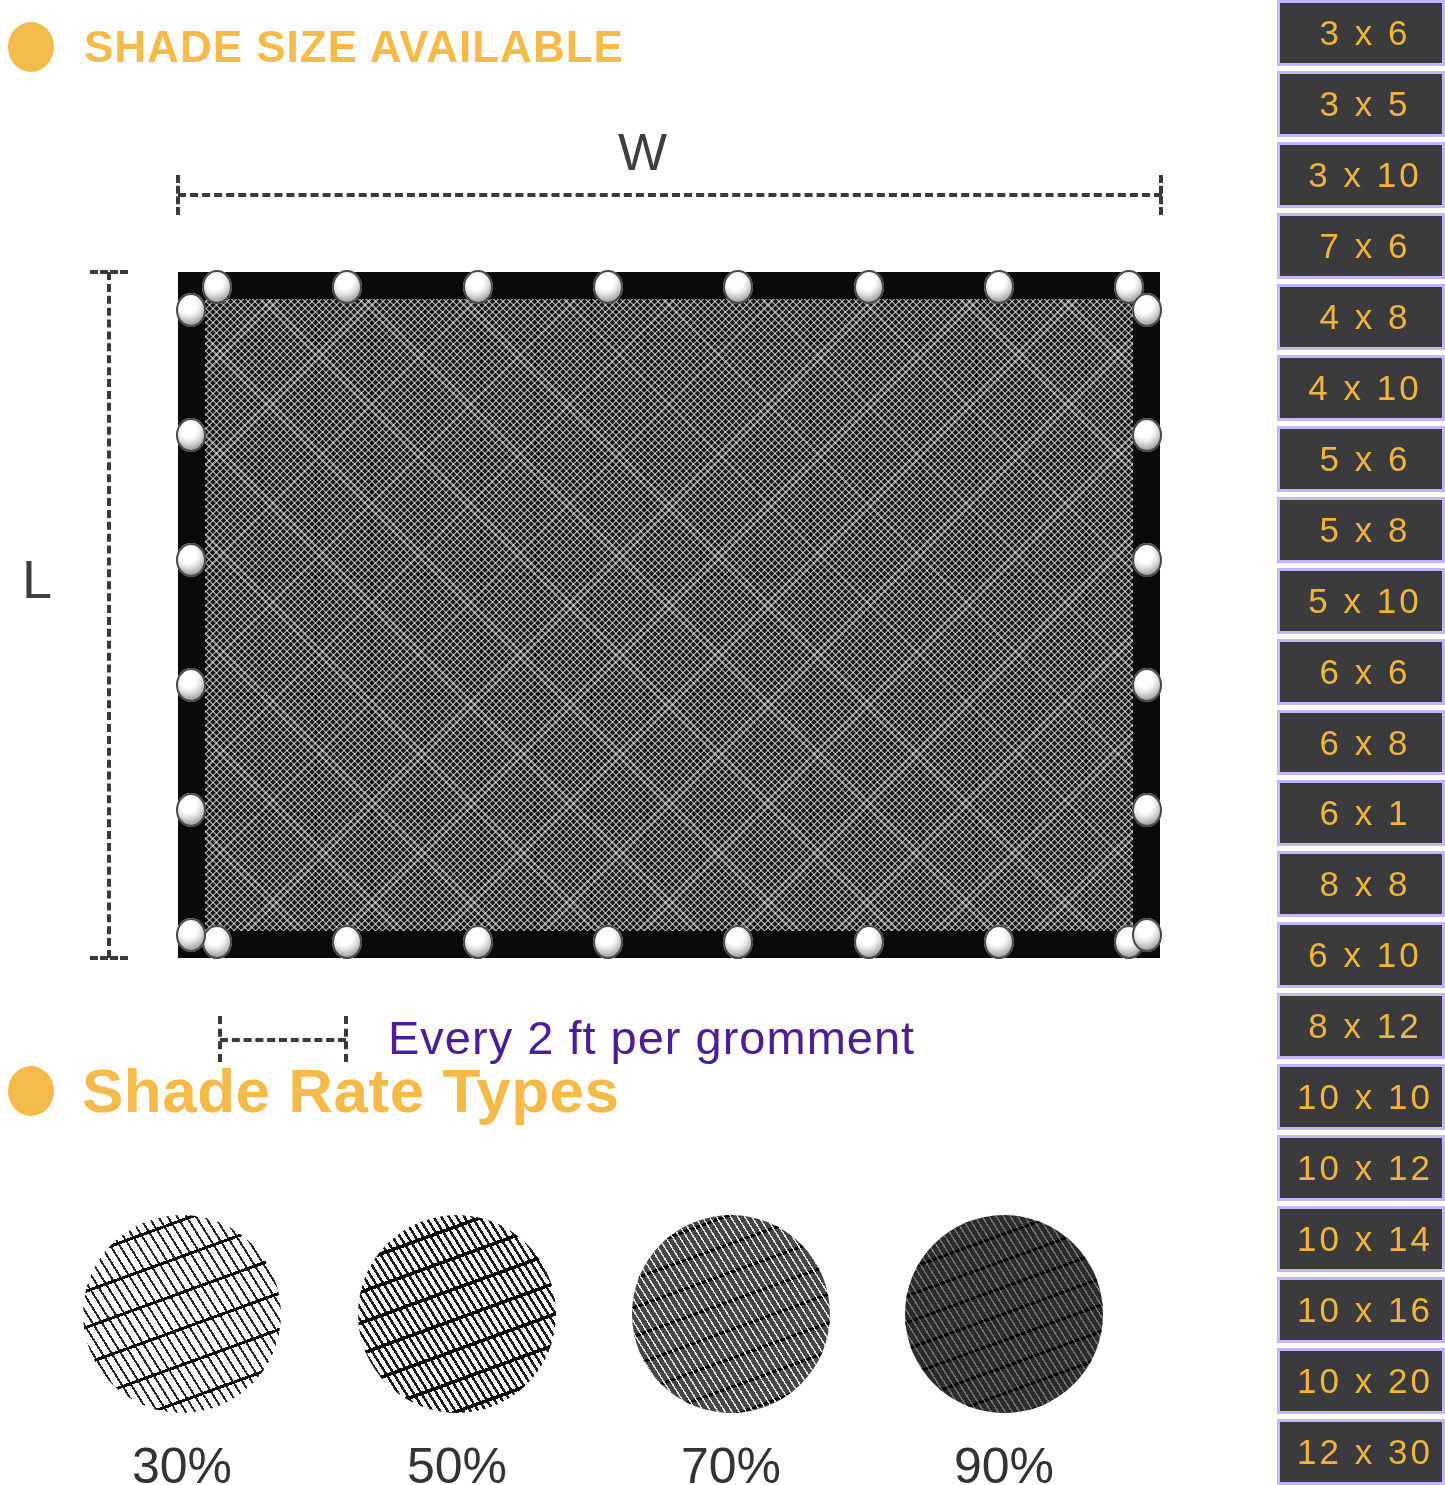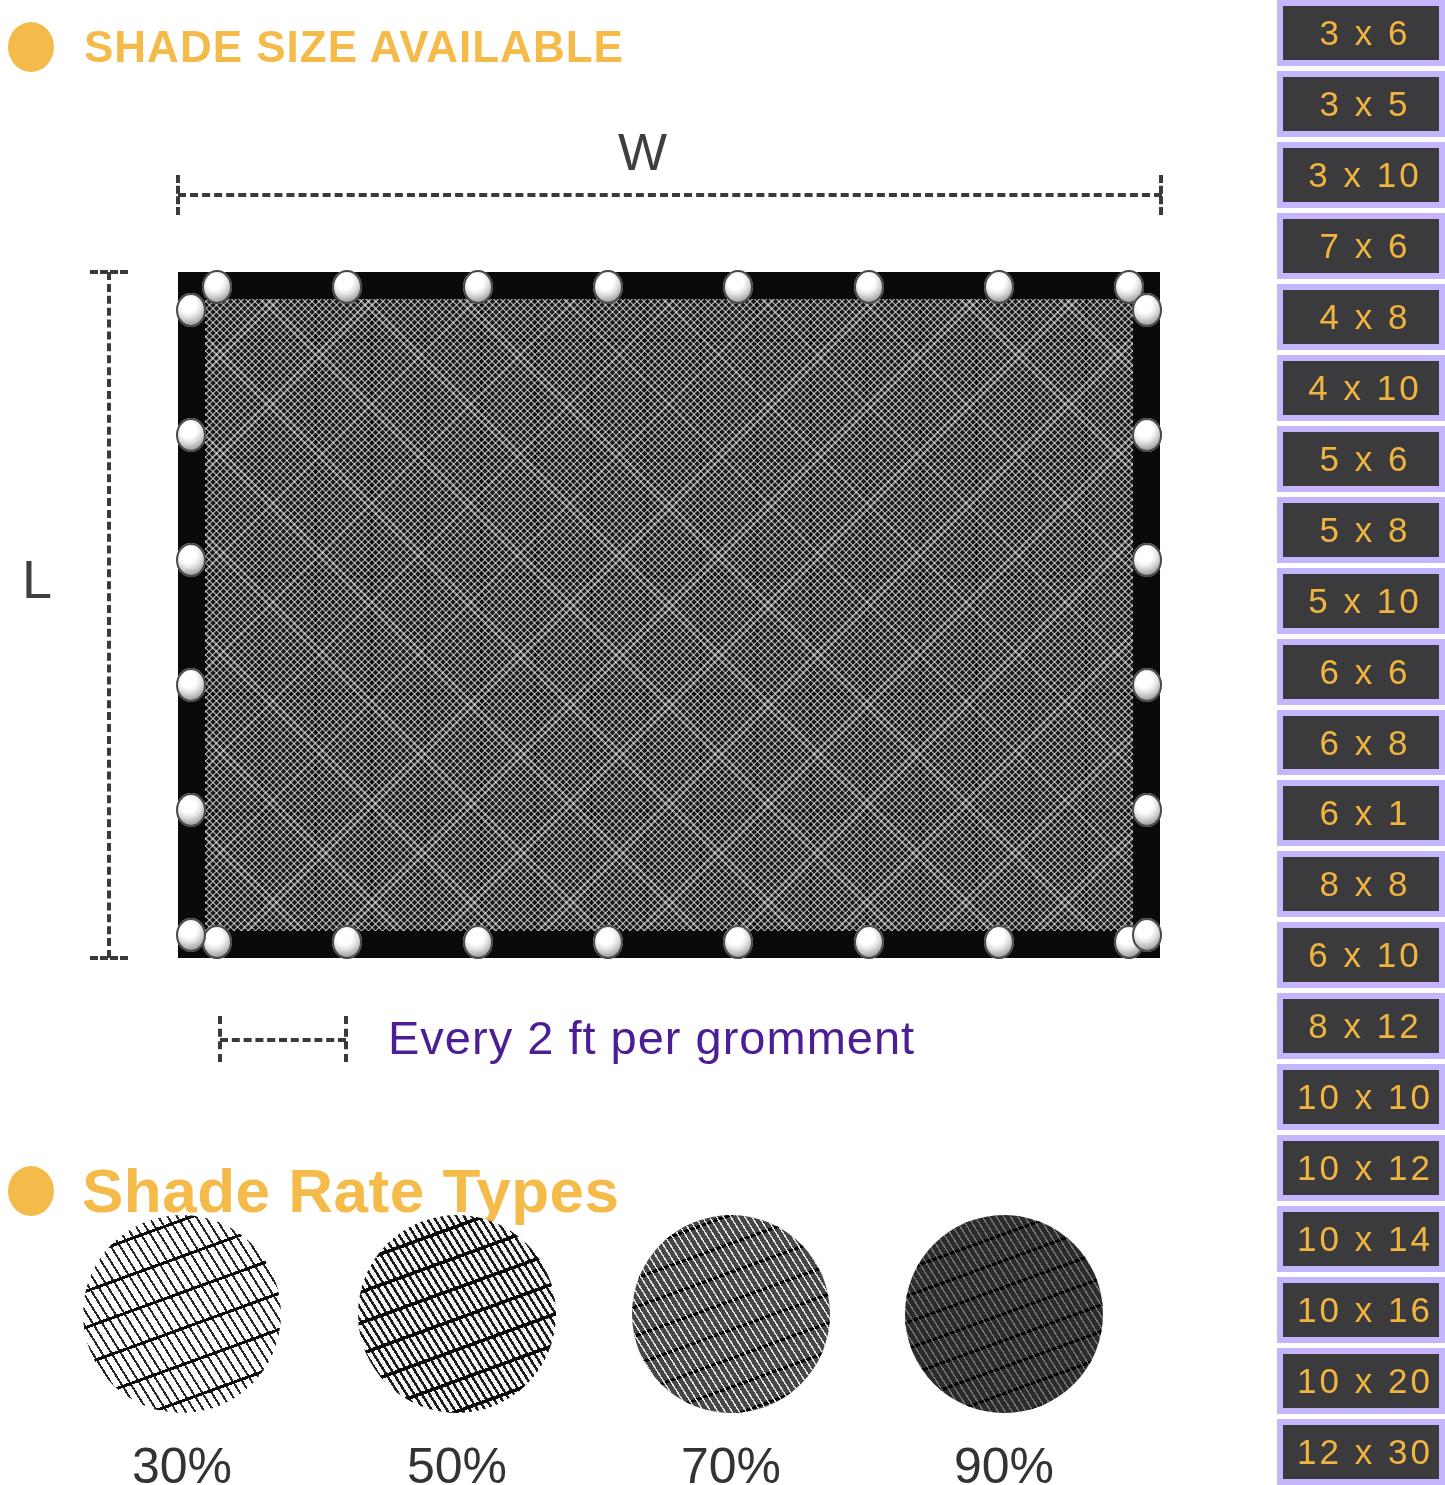--- a/index.html
+++ b/index.html
@@ -15,21 +15,21 @@
   .bullet{
     width:46px;height:50px;border-radius:50%;
     background:#F5BB4A;flex:0 0 auto;
   }
   .sec-title{
     color:#F5BB4A;font-weight:800;letter-spacing:1px;
     white-space:nowrap;line-height:1;
   }
   #head-sizes{left:8px;top:22px;gap:30px;}
   #head-sizes .sec-title{font-size:44px;}
-  #head-rates{left:8px;top:1160px;gap:28px;}
+  #head-rates{left:8px;top:1060px;gap:28px;}
   #head-rates .sec-title{font-size:62px;letter-spacing:0.5px;}
 
   
   .dim-label{position:absolute;color:#3F3F3F;font-weight:500;line-height:1;}
   #w-label{left:618px;top:126px;font-size:52px;}
   #l-label{left:22px;top:552px;font-size:54px;}
   .dash-h{position:absolute;border-top:4px dashed #3a3a3a;height:0;}
   .dash-v{position:absolute;border-left:4px dashed #3a3a3a;width:0;}
   #w-line{left:178px;top:193px;width:984px;}
   #w-tick-l{left:176px;top:175px;height:40px;}
@@ -103,21 +103,21 @@
   }
 
   
   .size-column{
     position:absolute;left:1277px;top:0;width:168px;height:1485px;
     display:flex;flex-direction:column;gap:5px;box-sizing:border-box;
   }
   .size-box{
     flex:1 1 auto;
     background:#3B3B3D;
-    border:6px solid #c4b5fd;
+    border:3px solid #c4b5fd;
     display:flex;align-items:center;justify-content:center;
     box-sizing:border-box;
     padding-left:8px;
   }
   .size-label{
     color:#F0B440;font-size:35px;letter-spacing:3px;white-space:nowrap;
   }
 </style>
 </head>
 <body>

